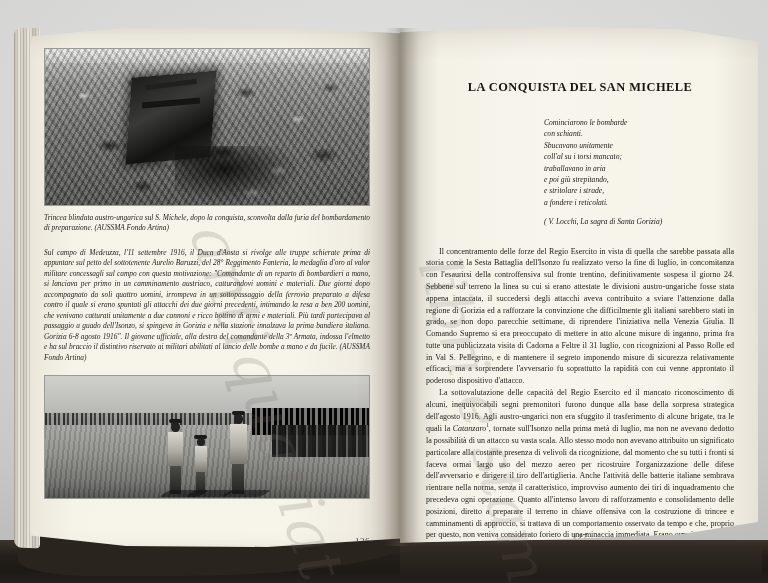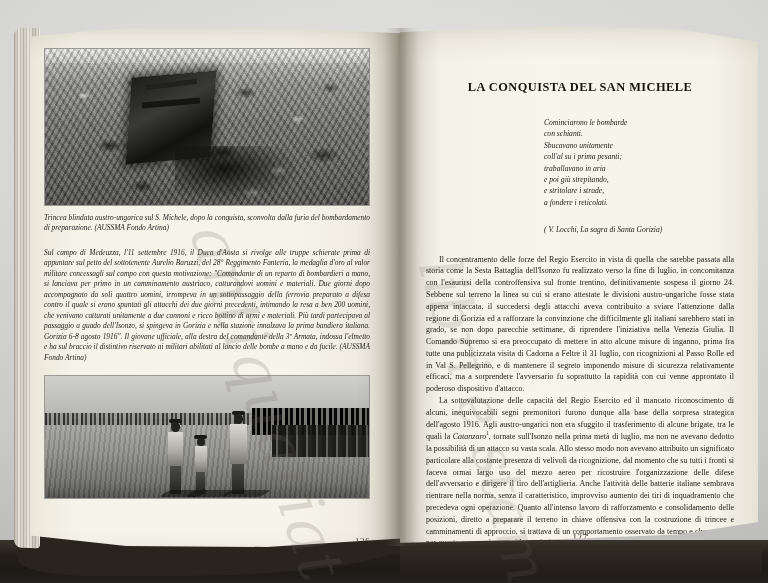--- a/index.html
+++ b/index.html
@@ -279,21 +279,21 @@
     font-family:"Liberation Serif",serif;
   }
   .epigraph{
     margin:22px 0 0 118px;
     font-style:italic;
     font-size:7.6px;
     line-height:1.50;
     color:#22221e;
   }
   .epigraph div{white-space:nowrap;}
-  .epigraph .src{margin-top:16px;}
+  .epigraph .src{margin-top:8px;}
   .body-text{
     margin-top:18px;
     font-size:8.0px;
     line-height:1.475;
     text-align:justify;
     color:#1b1b16;
     hyphens:auto;
   }
   .body-text p{margin:0;text-indent:13px;}
   .body-text p + p{margin-top:0;}
@@ -389,21 +389,21 @@
     <div class="top-fade"></div>
 
     <div class="rp-inner">
 
       <h1 class="chapter-title">LA CONQUISTA DEL SAN MICHELE</h1>
 
       <div class="epigraph">
         <div>Cominciarono le bombarde</div>
         <div>con schianti.</div>
         <div>Sbucavano unitamente</div>
-        <div>coll'al su i prima pesanti;</div>
+        <div>coll'al su i torsi mancato;</div>
         <div>traballavano in aria</div>
         <div>e poi giù strepitando,</div>
         <div>e stritolare i strade,</div>
         <div>a fondere i reticolati.</div>
         <div class="src"><span>( V. Locchi, </span><span style="font-style:italic">La sagra di Santa Gorizia</span><span>)</span></div>
       </div>
 
       <div class="body-text">
         <p>Il concentramento delle forze del Regio Esercito in vista di quella che sarebbe passata alla storia come la Sesta Battaglia dell'Isonzo fu realizzato verso la fine di luglio, in concomitanza con l'esaurirsi della controffensiva sul fronte trentino, definitivamente sospesa il giorno 24. Sebbene sul terreno la linea su cui si erano attestate le divisioni austro-ungariche fosse stata appena intaccata, il succedersi degli attacchi aveva contribuito a sviare l'attenzione dalla regione di Gorizia ed a rafforzare la convinzione che difficilmente gli italiani sarebbero stati in grado, se non dopo parecchie settimane, di riprendere l'iniziativa nella Venezia Giulia. Il Comando Supremo si era preoccupato di mettere in atto alcune misure di inganno, prima fra tutte una publicizzata visita di Cadorna a Feltre il 31 luglio, con ricognizioni al Passo Rolle ed in Val S. Pellegrino, e di mantenere il segreto imponendo misure di sicurezza relativamente efficaci, ma a sorprendere l'avversario fu soprattutto la rapidità con cui venne approntato il poderoso dispositivo d'attacco.</p>
         <p><span>La sottovalutazione delle capacità del Regio Esercito ed il mancato riconoscimento di alcuni, inequivocabili segni premonitori furono dunque alla base della sorpresa strategica dell'agosto 1916. Agli austro-ungarici non era sfuggito il trasferimento di alcune brigate, tra le quali la </span><i>Catanzaro</i><sup>1</sup><span>, tornate sull'Isonzo nella prima metà di luglio, ma non ne avevano dedotto la possibilità di un attacco su vasta scala. Allo stesso modo non avevano attribuito un significato particolare alla costante presenza di velivoli da ricognizione, dal momento che su tutti i fronti si faceva ormai largo uso del mezzo aereo per ricostruire l'organizzazione delle difese dell'avversario e dirigere il tiro dell'artiglieria. Anche l'attività delle batterie italiane sembrava rientrare nella norma, senza il caratteristico, improvviso aumento dei tiri di inquadramento che precedeva ogni operazione. Quanto all'intenso lavoro di rafforzamento e consolidamento delle posizioni, diretto a preparare il terreno in chiave offensiva con la costruzione di trincee e camminamenti di approccio, si trattava di un comportamento osservato da tempo e che, proprio per questo, non veniva considerato foriero di una minaccia immediata. Erano ormai mesi che gli italiani si preparavano, stringendo sempre più da vicino i capisaldi della difesa, ed il tentativo di allentare questa morsa era stata la ragione ultima dell'attacco coi gas del 29 giugno sul S. Michele. Sul finire di luglio un primo serio motivo di allarme fu l'improvviso silenzio delle stazioni radiotelegrafiche nella zona di Vicenza e Bassano, associate ai comandi di grande unità della 5ª Armata, e quasi contemporaneamente, il giorno 25, la ricognizione aerea segnalò sulle strade della regione grosse co-</span></p>

